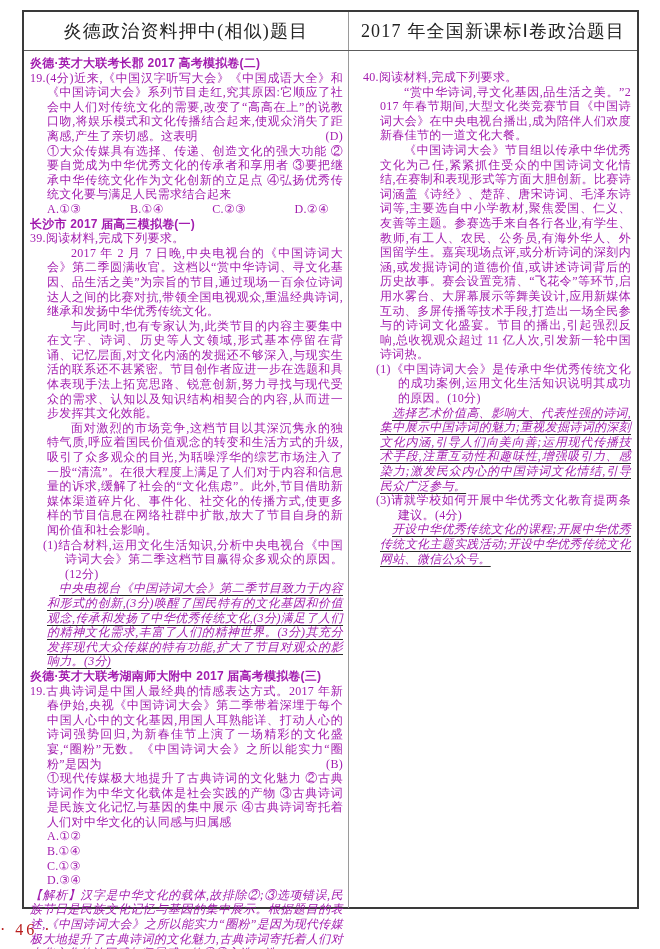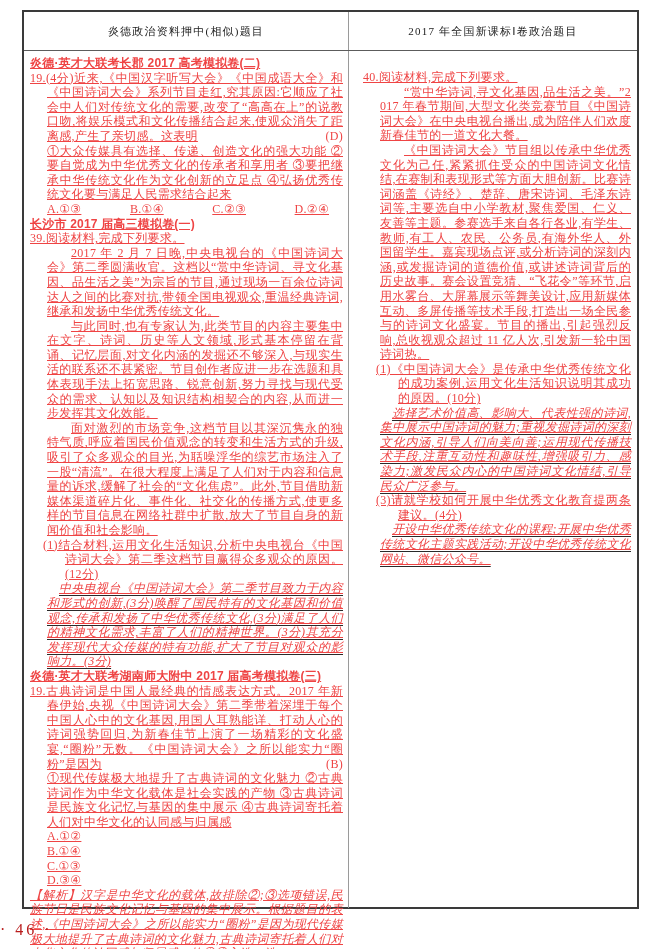--- a/index.html
+++ b/index.html
@@ -7,28 +7,28 @@
     width:660px;height:949px;background:#ffffff;position:relative;
     font-family:"Liberation Serif",serif;color:#1d1d1d;overflow:hidden;
   }
   .frame{
     position:absolute;left:22px;top:10px;width:617px;height:899px;
     border:2px solid #3a3a3a;box-sizing:border-box;background:#fff;
   }
   .head-row{display:flex;height:38px;border-bottom:1.5px solid #5c5c5c;}
   .head-cell{
     display:flex;align-items:center;justify-content:center;
-    font-size:11px;letter-spacing:1.2px;color:#222;
+    font-size:18px;letter-spacing:1.2px;color:#222;
   }
   .head-cell.hl{width:325px;border-right:1.5px solid #9a9a9a;box-sizing:border-box;}
   .head-cell.hr{flex:1;}
   .cols{display:flex;height:calc(100% - 38px);}
   .col{
     box-sizing:border-box;font-size:12px;line-height:14.6px;letter-spacing:0.3px;
-    text-align:justify;word-break:break-all;color:#ef4444;text-decoration:underline;
+    text-align:justify;word-break:break-all;color:#a21caf;
   }
   .col-l{width:325px;border-right:1.5px solid #9a9a9a;padding:5px 5px 0 6px;}
   .col-r{flex:1;padding:5px 6px 0 7px;margin-left:7px;}
   p{margin:0;}
   .sec{font-family:"Liberation Sans",sans-serif;font-weight:700;font-size:12px;letter-spacing:0.2px;}
   .hang{padding-left:17px;text-indent:-17px;}
   .mat{padding-left:17px;text-indent:2em;}
   .subq{padding-left:35px;text-indent:-22px;}
   .ans{
     padding-left:17px;text-indent:1em;font-style:italic;

